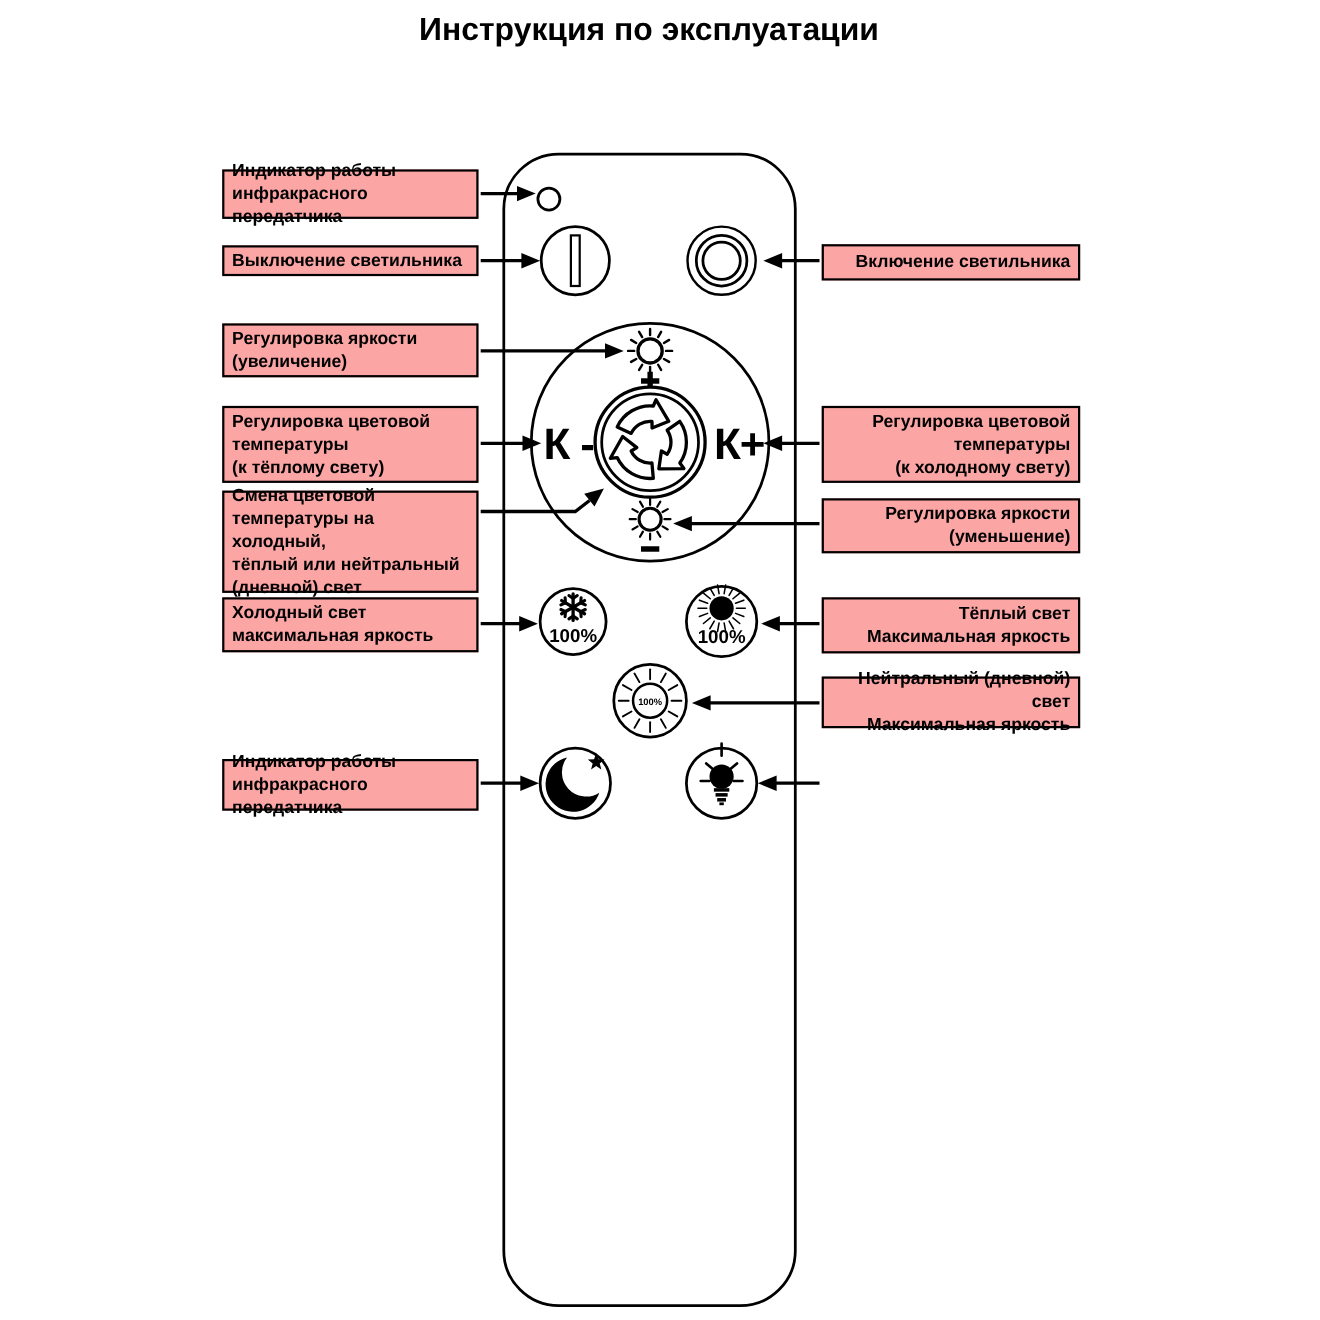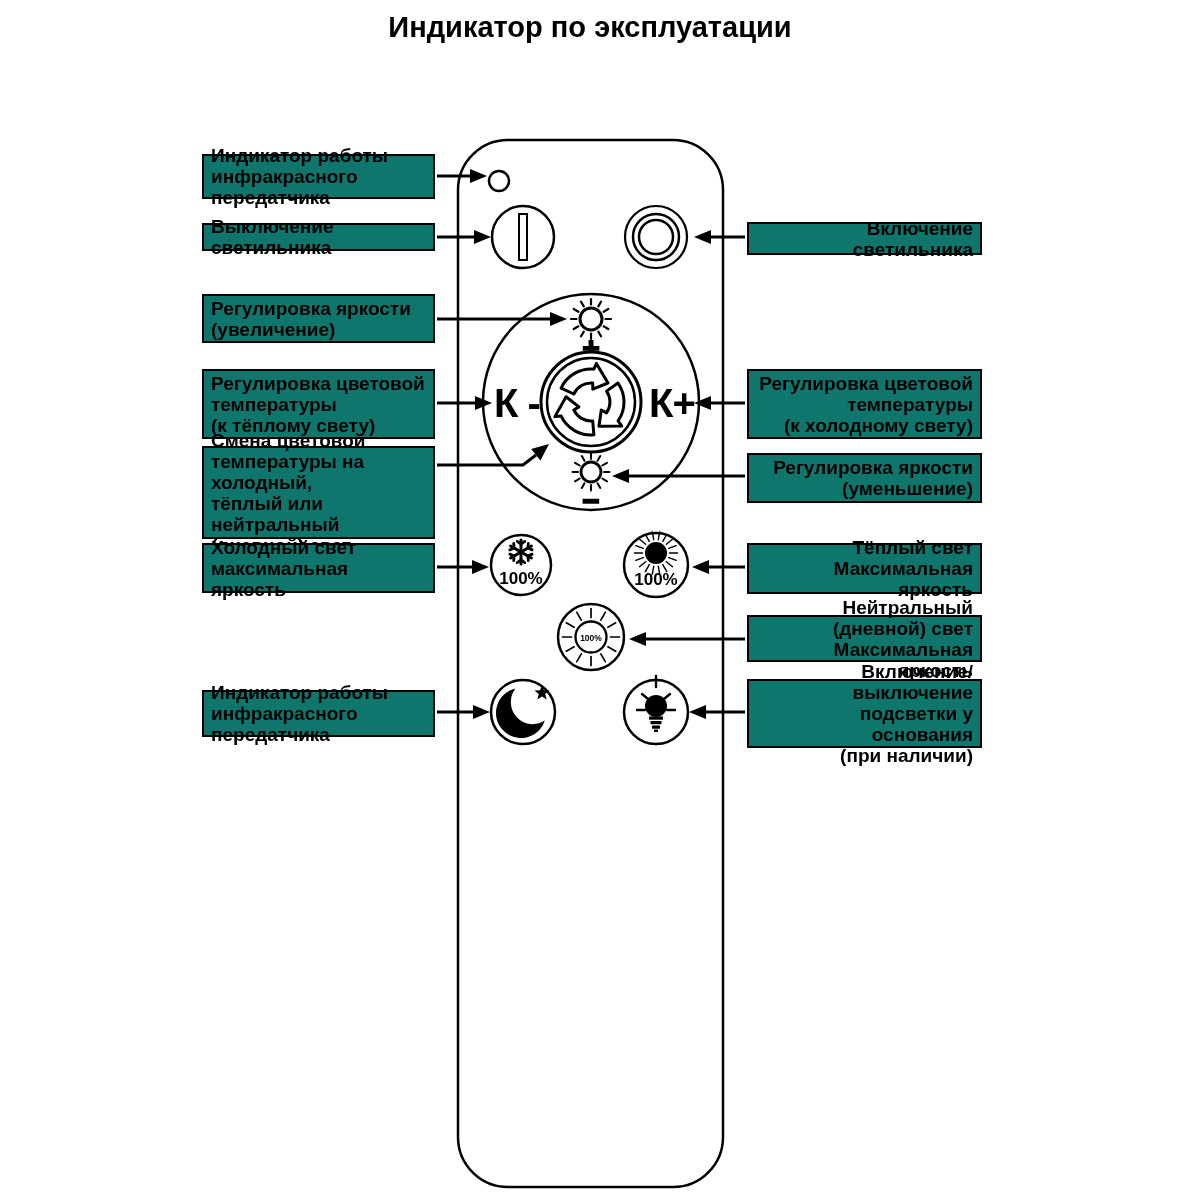--- a/index.html
+++ b/index.html
@@ -3,37 +3,37 @@
 <meta charset="utf-8">
 <style>
   html,body{margin:0;padding:0;background:#ffffff;}
   .page{position:relative;width:1200px;height:1200px;background:#fff;overflow:hidden;
         font-family:"Liberation Sans",sans-serif;color:#000;}
   .title{position:absolute;left:0;top:11px;width:1180px;text-align:center;
          font-size:29px;font-weight:bold;line-height:32px;}
   .subtitle{position:absolute;left:0;top:70px;width:1160px;text-align:center;
          font-size:20px;font-weight:bold;line-height:24px;}
   .diagram-svg{position:absolute;left:0;top:0;}
-  .callout{position:absolute;box-sizing:border-box;border:2px solid #000;background:#0f766e;
-         font-size:19px;font-weight:bold;line-height:21px;white-space:pre-line;
+  .callout{position:absolute;box-sizing:border-box;border:2px solid #000;background:#fca5a5;
+         font-size:16px;font-weight:bold;line-height:21px;white-space:pre-line;
          display:flex;align-items:center;padding:2px 7px;}
   .callout.left{left:202px;width:233px;justify-content:flex-start;text-align:left;}
   .callout.right{left:747px;width:235px;justify-content:flex-end;text-align:right;}
   svg text{font-family:"Liberation Sans",sans-serif;font-weight:bold;fill:#000;}
   .kt{font-size:40px;letter-spacing:-1px;}
   .pm{font-size:30px;}
   .pct{font-size:17px;}
   .pcts{font-size:8.5px;}
 </style>
 </head>
 <body>
 
 <div class="page">
 
-  <div class="title">Индикатор по эксплуатации</div>
+  <div class="title">Инструкция по эксплуатации</div>
 
   <svg class="diagram-svg" width="1200" height="1200" viewBox="0 0 1200 1200">
 
     <rect x="458" y="140" width="265" height="1047" rx="50" fill="#fff" stroke="#000" stroke-width="2.5"></rect>
 
     <circle cx="499" cy="181" r="10" fill="#fff" stroke="#000" stroke-width="2.5"></circle>
 
     <g>
       <circle cx="523" cy="237" r="31" fill="#fff" stroke="#000" stroke-width="2.5"></circle>
       <rect x="519" y="214" width="8" height="46" fill="#fff" stroke="#000" stroke-width="2"></rect>
@@ -232,17 +232,14 @@
   <div class="callout right" style="top:222px;height:33px">Включение светильника</div>
   <div class="callout right" style="top:369px;height:70px">Регулировка цветовой
 температуры
 (к холодному свету)</div>
   <div class="callout right" style="top:453px;height:50px">Регулировка яркости
 (уменьшение)</div>
   <div class="callout right" style="top:543px;height:51px">Тёплый свет
 Максимальная яркость</div>
   <div class="callout right" style="top:615px;height:47px">Нейтральный (дневной) свет
 Максимальная яркость</div>
-  <div class="callout right" style="top:679px;height:69px">Включение/выключение
-подсветки у основания
-(при наличии)</div>
 
 </div>
 
 </body></html>

